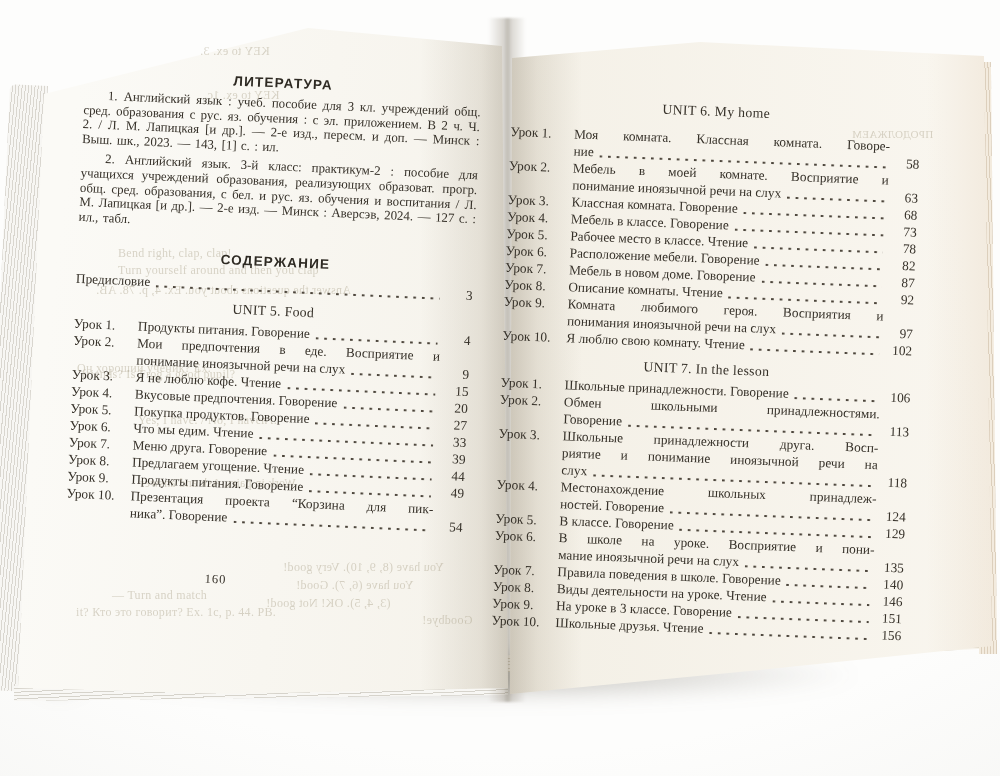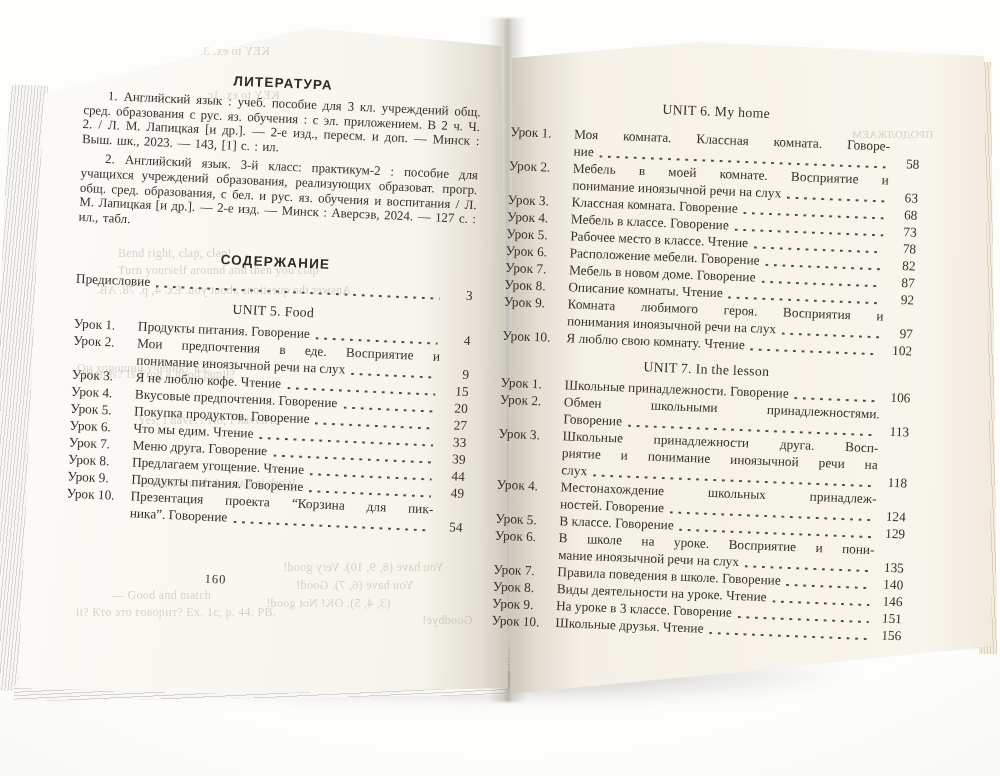--- a/index.html
+++ b/index.html
@@ -143,21 +143,21 @@
       <span class="ghost">Yes, I have. / No, I haven't.</span>
 
       <span class="ghost mir">Work in pairs. Ask and answer</span>
 
       <span class="ghost mir">You have (8, 9, 10). Very good!</span>
 
       <span class="ghost mir">You have (6, 7). Good!</span>
 
       <span class="ghost mir">(3, 4, 5). OK! Not good!</span>
 
-      <span class="ghost">— Good and match</span>
+      <span class="ghost">— Turn and match</span>
 
       <span class="ghost">it? Кто это говорит? Ex. 1c, p. 44. РВ.</span>
 
       <span class="ghost mir">Goodbye!</span>
     </div>
   <div class="ghosts gr">
 
       <span class="ghost mir">ПРОДОЛЖАЕМ</span>
     </div>
 

